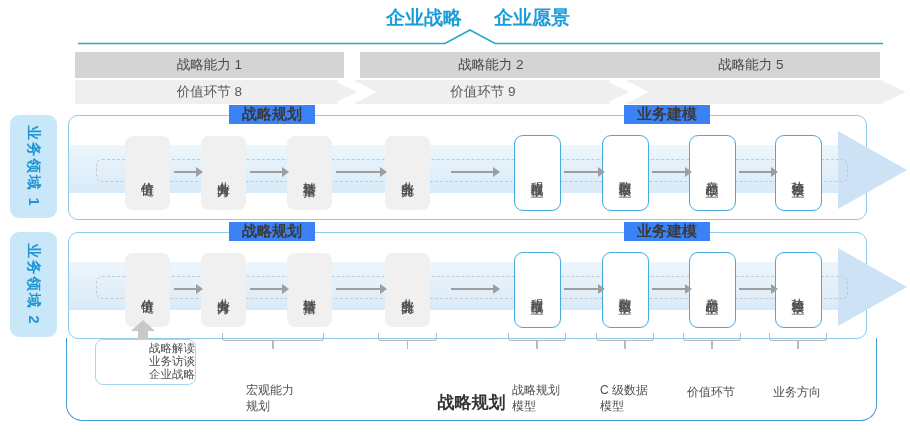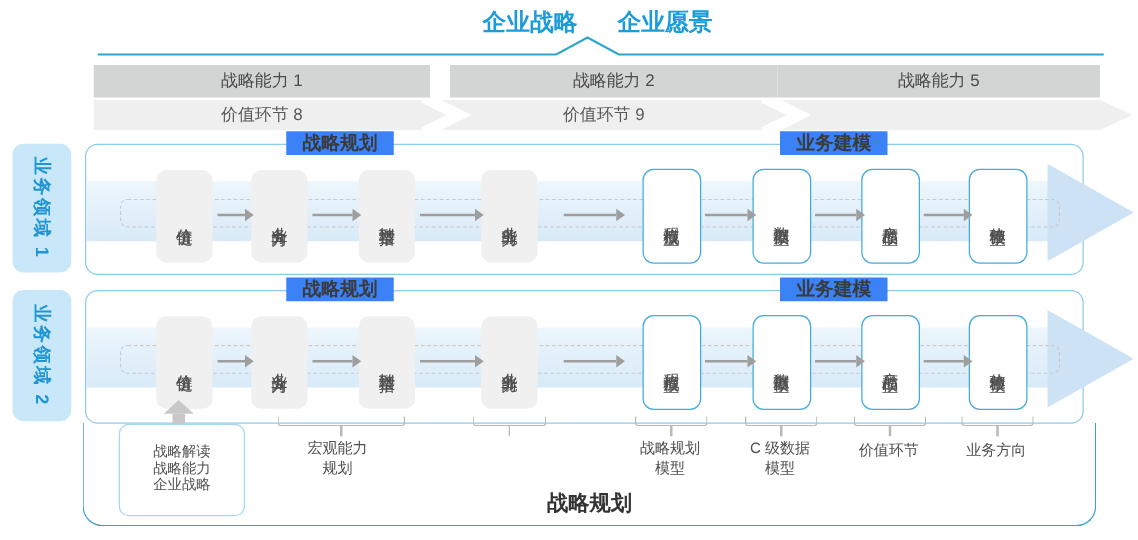--- a/index.html
+++ b/index.html
@@ -49,25 +49,25 @@
                color:#4f4f4f; letter-spacing:1px; line-height:1; }
   .harrow { position:absolute; top:55px; height:2px; background:#9e9e9e; }
   .harrow::after { content:""; position:absolute; right:-7px; top:-4px; width:0; height:0;
                    border-left:7px solid #9e9e9e; border-top:5px solid transparent; border-bottom:5px solid transparent; }
 
   
   .bracket { position:absolute; top:333px; height:7px; border:1.4px solid #b9b9b9; border-top:none;
              border-radius:0 0 3px 3px; }
   .bracket::after { content:""; position:absolute; left:calc(50% - 0.7px); top:7px; width:1.4px;
                     height:9px; background:#b9b9b9; }
-  .ann { position:absolute; transform:translateX(-50%); text-align:center; font-size:12px;
-         line-height:1.3; color:#4f4f4f; white-space:nowrap; }
+  .ann { position:absolute; transform:translateX(-50%); font-size:12px;
+         line-height:1.3; color:#4f4f4f; white-space:nowrap;margin-top:32px; }
   .ann-box { position:absolute; left:95px; top:339px; width:99px; background:#fff;
              border:1.3px solid #a6d7f0; border-radius:8px; font-size:11.5px; line-height:1.15;
-             color:#4f4f4f; text-align:center; padding:16px 0; }
+             color:#4f4f4f; text-align:right; padding:2px 0; }
   .up-arrow-head { position:absolute; left:131px; top:320px; width:0; height:0;
                    border-bottom:11px solid #c8c8c8; border-left:12px solid transparent; border-right:12px solid transparent; }
   .up-arrow-stem { position:absolute; left:138px; top:331px; width:10px; height:9px; background:#c8c8c8; }
 
   
   .tool-box { position:absolute; left:66px; top:338px; width:811px; height:83px; box-sizing:border-box;
               border:1.5px solid #3f9fd0; border-top:none; border-radius:0 0 16px 16px; }
   .tool-label { position:absolute; left:0; right:0; bottom:6px; text-align:center;
                 font-size:17px; font-weight:bold; color:#333; }
 </style>
@@ -193,21 +193,21 @@
 
   <div class="bracket" style="left:222px;width:100px"></div>
   <div class="bracket" style="left:378px;width:57px"></div>
   <div class="bracket" style="left:508px;width:56px"></div>
   <div class="bracket" style="left:596px;width:56px"></div>
   <div class="bracket" style="left:683px;width:56px"></div>
   <div class="bracket" style="left:769px;width:56px"></div>
 
   <div class="ann-box">
     <div>战略解读</div>
-    <div>战略能力</div>
+    <div>业务访谈</div>
     <div>企业战略</div>
   </div>
   <div class="ann" style="left:270px;top:351px">
     <div>宏观能力</div>
     <div>规划</div>
   </div>
   <div class="ann" style="left:536px;top:351px">
     <div>战略规划</div>
     <div>模型</div>
   </div>

